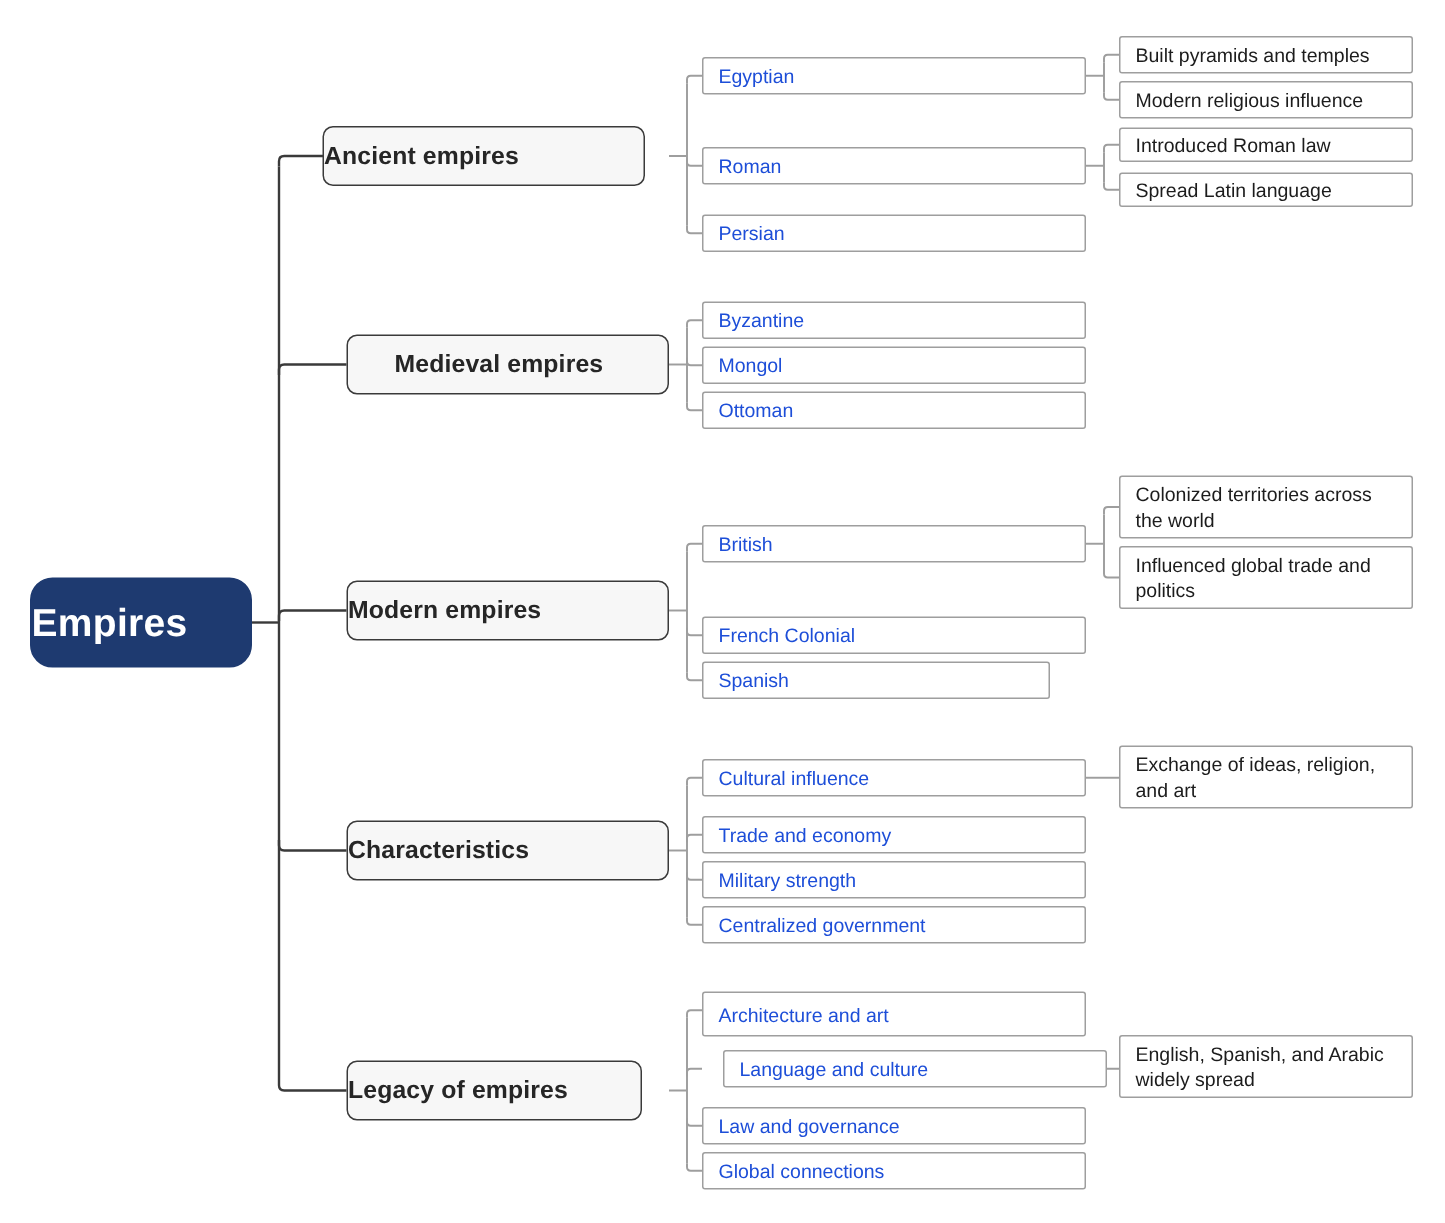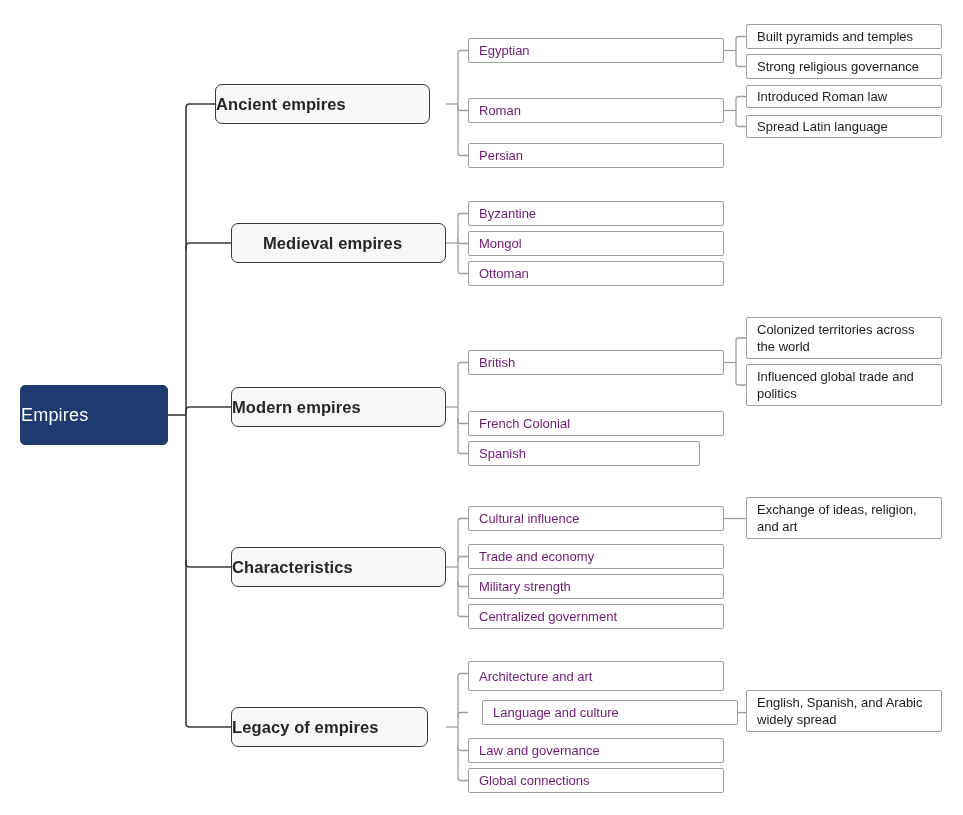--- a/index.html
+++ b/index.html
@@ -30,45 +30,45 @@
     position: absolute;
     box-sizing: border-box;
     display: flex;
     align-items: center;
     overflow: hidden;
   }
   
   .node.lvl1 {
     background: #1e3a70;
     border: 1px solid #1e3a70;
-    border-radius: 5px;
+    border-radius: 15px;
     justify-content: center;
     color: #ffffff;
-    font-weight: normal;
-    font-size: 18px;
+    font-weight: bold;
+    font-size: 26px;
     letter-spacing: 0.2px;
   }
   
   .node.lvl2 {
     background: #f7f7f7;
     border: 1.6px solid #3a3a3a;
     border-radius: 7px;
     justify-content: center;
     color: #262626;
     font-weight: bold;
     font-size: 16.5px;
     letter-spacing: 0.1px;
   }
   
   .node.lvl3 {
     background: #ffffff;
     border: 1.3px solid #9e9e9e;
     border-radius: 2px;
     justify-content: flex-start;
-    color: #701a75;
+    color: #1d4ed8;
     font-size: 13px;
     padding: 0 0 0 10px;
   }
   
   .node.lvl4 {
     background: #ffffff;
     border: 1.3px solid #9e9e9e;
     border-radius: 2px;
     justify-content: center;
     color: #1c1c1c;
@@ -151,21 +151,21 @@
       <div class="node lvl2" style="left: 215px; top: 84px; width: 215px; height: 40px;">
         <span class="nodetext">Ancient empires</span>
       </div>
       <div class="node lvl3" style="left: 468px; top: 38px; width: 256px; height: 25px;">
         <span class="nodetext">Egyptian</span>
       </div>
       <div class="node lvl4" style="left: 746px; top: 24px; width: 196px; height: 25px;">
         <span class="nodetext">Built pyramids and temples</span>
       </div>
       <div class="node lvl4" style="left: 746px; top: 54px; width: 196px; height: 25px;">
-        <span class="nodetext">Strong religious governance</span>
+        <span class="nodetext">Modern religious influence</span>
       </div>
       <div class="node lvl3" style="left: 468px; top: 98px; width: 256px; height: 25px;">
         <span class="nodetext">Roman</span>
       </div>
       <div class="node lvl4" style="left: 746px; top: 85px; width: 196px; height: 23px;">
         <span class="nodetext">Introduced Roman law</span>
       </div>
       <div class="node lvl4" style="left: 746px; top: 115px; width: 196px; height: 23px;">
         <span class="nodetext">Spread Latin language</span>
       </div>

